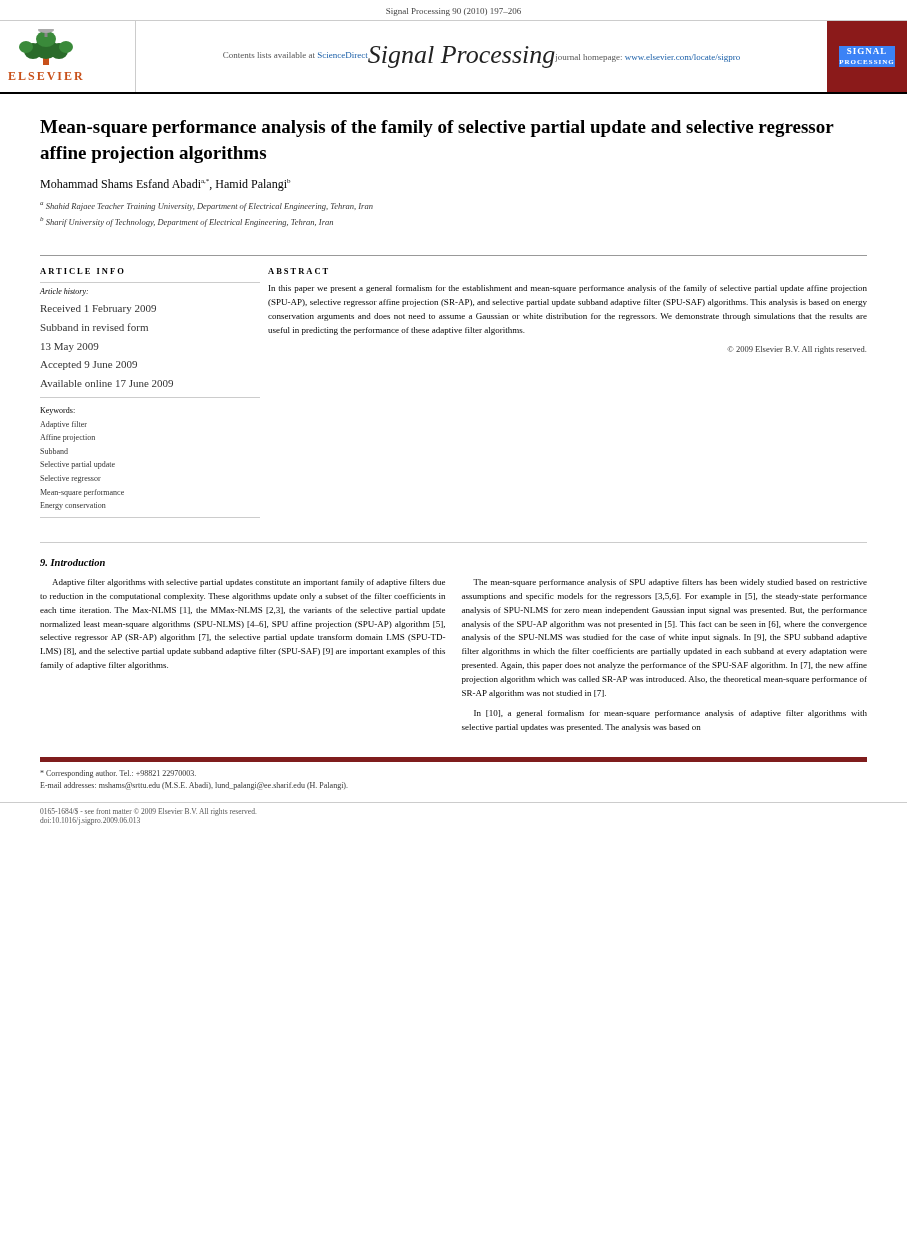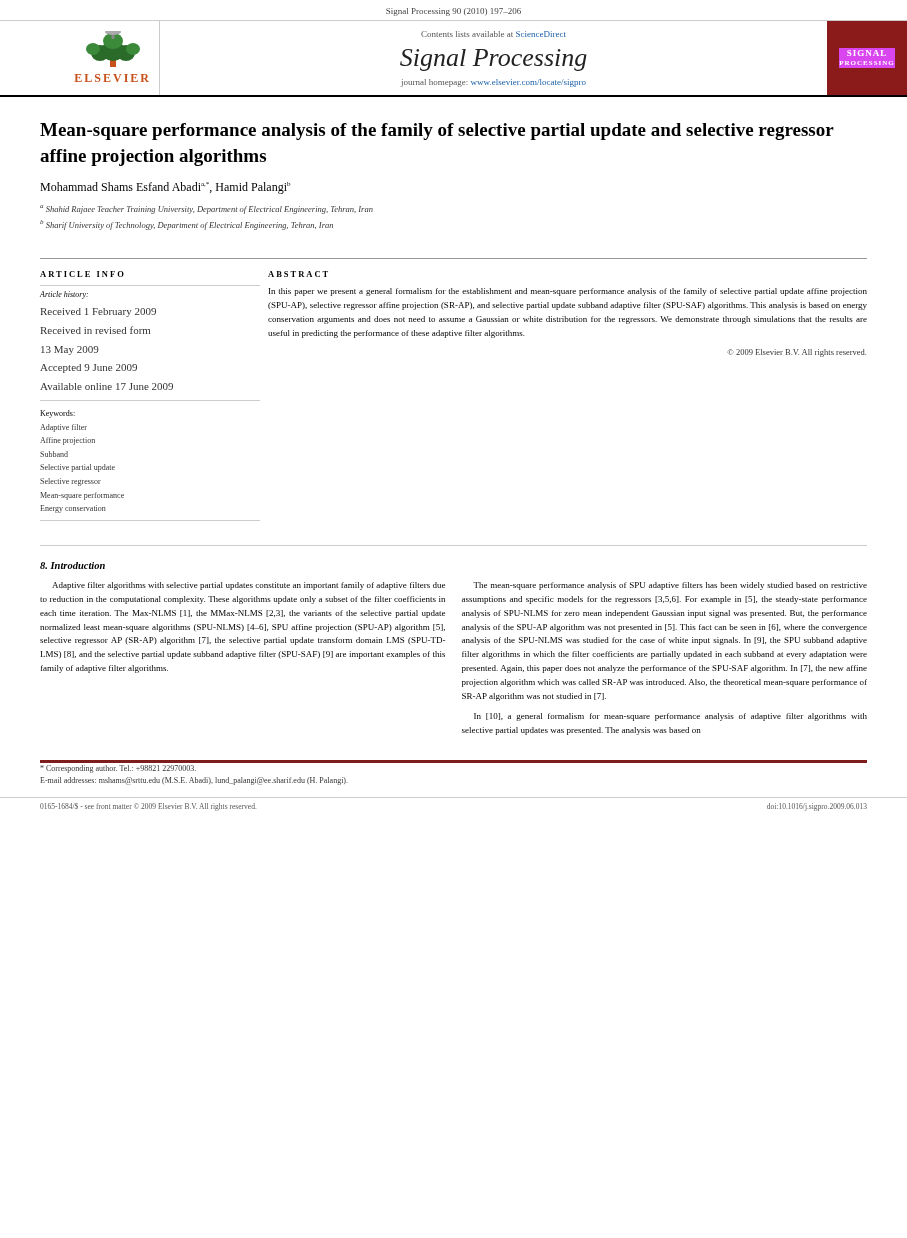--- a/index.html
+++ b/index.html
@@ -23,24 +23,24 @@
 
     
     .journal-header {
       display: flex;
       align-items: stretch;
       border-bottom: 2px solid #000;
       margin: 0;
     }
 
     .journal-header-left {
-      width: 160px;
+      width: 136px;
       display: flex;
       align-items: center;
-      justify-content: flex-end;
+      justify-content: flex-start;
       padding: 8px;
       border-right: 1px solid #ccc;
     }
 
     .elsevier-logo {
       display: flex;
       flex-direction: column;
       align-items: center;
     }
 
@@ -53,21 +53,21 @@
       font-size: 12px;
       font-weight: bold;
       color: #c8501a;
       letter-spacing: 2px;
       margin-top: 2px;
     }
 
     .journal-header-center {
       flex: 1;
       display: flex;
-      flex-direction: column;
+      flex-direction: row;
       align-items: center;
       justify-content: center;
       padding: 8px 20px;
       font-family: Liberation Serif, serif;
     }
 
     .sciencedirect-text {
       font-size: 9px;
       color: #555;
       margin-bottom: 4px;
@@ -100,21 +100,21 @@
       width: 80px;
       background: #8b1a1a;
       display: flex;
       flex-direction: column;
       align-items: center;
       justify-content: center;
       padding: 5px;
     }
 
     .signal-processing-badge {
-      background: #d946ef;
+      background: #3b82f6;
       color: #fff;
       text-align: center;
       font-size: 7px;
       font-weight: bold;
       letter-spacing: 1px;
       line-height: 1.3;
     }
 
     .badge-signal { font-size: 9px; text-transform: uppercase; }
     .badge-processing { font-size: 7px; text-transform: uppercase; }
@@ -256,38 +256,40 @@
     .body-col p {
       margin-bottom: 6px;
       text-indent: 12px;
     }
 
     .body-col p:first-child {
       text-indent: 12px;
     }
 
     .footnote-section {
-      border-top: 3px solid #7f1d1d;
+      border-top: 5px solid #7f1d1d;
       margin-top: 16px;
+      padding-top: 6px;
       font-size: 8px;
       color: #333;
     }
 
     .footnote-line {
       line-height: 1.5;
     }
 
     .bottom-bar {
       border-top: 1px solid #ccc;
       margin-top: 10px;
       padding: 4px 40px;
       font-size: 7.5px;
       color: #555;
       display: flex;
       justify-content: space-between;
+      flex-direction: column;
     }
 
     sup {
       font-size: 7px;
       vertical-align: super;
     }
   </style>
 </head>
 <body>
 
@@ -358,21 +360,21 @@
     </div>
   </div>
 
   <div class="two-col">
 
     <div class="col-left">
       <div class="section-label">ARTICLE INFO</div>
       <hr class="article-info-divider">
       <div class="article-history-label">Article history:</div>
       <div class="history-item">Received 1 February 2009</div>
-      <div class="history-item">Received in revised form</div>
+      <div class="history-item">Subband in revised form</div>
       <div class="history-item">13 May 2009</div>
       <div class="history-item">Accepted 9 June 2009</div>
       <div class="history-item">Available online 17 June 2009</div>
 
       <hr class="article-info-divider">
       <div class="keywords-label">Keywords:</div>
       <div class="keyword-item">Adaptive filter</div>
       <div class="keyword-item">Affine projection</div>
       <div class="keyword-item">Subband</div>
       <div class="keyword-item">Selective partial update</div>
@@ -383,21 +385,21 @@
     </div>
 
     <div class="col-right">
       <div class="section-label">ABSTRACT</div>
       <div class="abstract-text">In this paper we present a general formalism for the establishment and mean-square performance analysis of the family of selective partial update affine projection (SPU-AP), selective regressor affine projection (SR-AP), and selective partial update subband adaptive filter (SPU-SAF) algorithms. This analysis is based on energy conservation arguments and does not need to assume a Gaussian or white distribution for the regressors. We demonstrate through simulations that the results are useful in predicting the performance of these adaptive filter algorithms.</div>
       <div class="abstract-copyright">© 2009 Elsevier B.V. All rights reserved.</div>
     </div>
   </div>
 
   <div class="body-section">
-    <div class="section-number-title">8.  Introduction</div>
+    <div class="section-number-title">9.  Introduction</div>
 
     <div class="body-two-col">
 
       <div class="body-col">
         <p>Adaptive filter algorithms with selective partial updates constitute an important family of adaptive filters due to reduction in the computational complexity. These algorithms update only a subset of the filter coefficients in each time iteration. The Max-NLMS [1], the MMax-NLMS [2,3], the variants of the selective partial update normalized least mean-square algorithms (SPU-NLMS) [4–6], SPU affine projection (SPU-AP) algorithm [5], selective regressor AP (SR-AP) algorithm [7], the selective partial update transform domain LMS (SPU-TD-LMS) [8], and the selective partial update subband adaptive filter (SPU-SAF) [9] are important examples of this family of adaptive filter algorithms.</p>
       </div>
 
       <div class="body-col">
         <p>The mean-square performance analysis of SPU adaptive filters has been widely studied based on restrictive assumptions and specific models for the regressors [3,5,6]. For example in [5], the steady-state performance analysis of SPU-NLMS for zero mean independent Gaussian input signal was presented. But, the performance analysis of the SPU-AP algorithm was not presented in [5]. This fact can be seen in [6], where the convergence analysis of the SPU-NLMS was studied for the case of white input signals. In [9], the SPU subband adaptive filter algorithms in which the filter coefficients are partially updated in each subband at every adaptation were presented. Again, this paper does not analyze the performance of the SPU-SAF algorithm. In [7], the new affine projection algorithm which was called SR-AP was introduced. Also, the theoretical mean-square performance of SR-AP algorithm was not studied in [7].</p>
         <p>In [10], a general formalism for mean-square performance analysis of adaptive filter algorithms with selective partial updates was presented. The analysis was based on</p>

